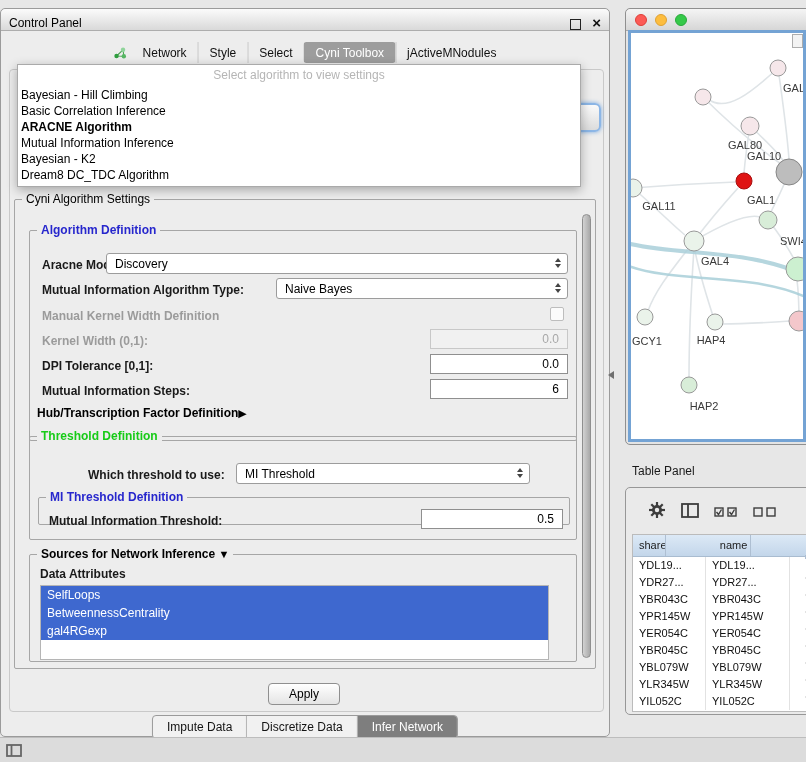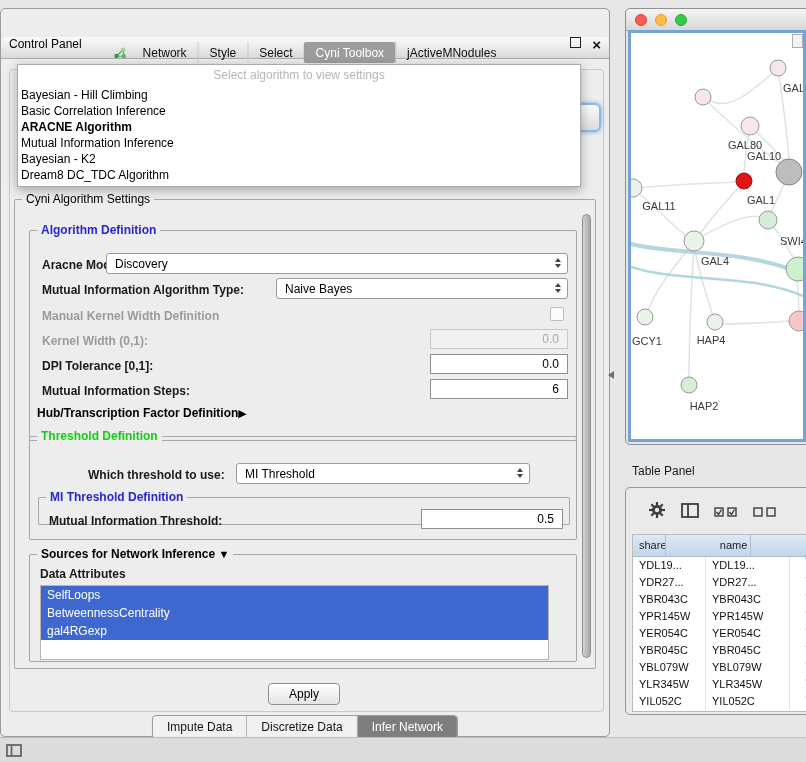--- a/index.html
+++ b/index.html
@@ -3,21 +3,21 @@
 <meta charset="utf-8">
 <style>
   html,body{margin:0;padding:0;}
   body{width:806px;height:762px;position:relative;overflow:hidden;background:#e7e7e7;
        font-family:"Liberation Sans","DejaVu Sans",sans-serif;}
 
   
   #cp{position:absolute;left:0;top:8px;width:610px;height:729px;background:#ededed;
       border:1px solid #9b9b9b;border-radius:5px;box-sizing:border-box;}
   .titlebar{height:21px;background:linear-gradient(#fbfbfb,#d9d9d9);border-bottom:1px solid #adadad;
-      display:flex;align-items:flex-start;padding:0 8px;border-radius:5px 5px 0 0;margin-top:28px;}
+      display:flex;align-items:flex-end;padding:0 8px;border-radius:5px 5px 0 0;}
   .titlebar .t{font-size:12px;color:#000;}
   .win-float{margin-left:auto;width:9px;height:9px;border:1.5px solid #222;}
   .win-close{margin-left:11px;font-size:15px;font-weight:bold;color:#111;line-height:1;cursor:default;}
 
   .content-frame{position:absolute;left:8px;top:60px;width:593px;height:641px;
       border:1px solid #c9c9c9;border-radius:4px;}
 
   .tabs{position:absolute;top:33px;left:50%;transform:translateX(-50%);display:flex;height:21px;z-index:2;}
   .tab{display:flex;align-items:center;gap:16px;padding:0 11px;font-size:12px;color:#101010;border-left:1px solid #c9c9c9;white-space:nowrap;justify-content:center;}
   .tab:first-child{border-left:none;}

